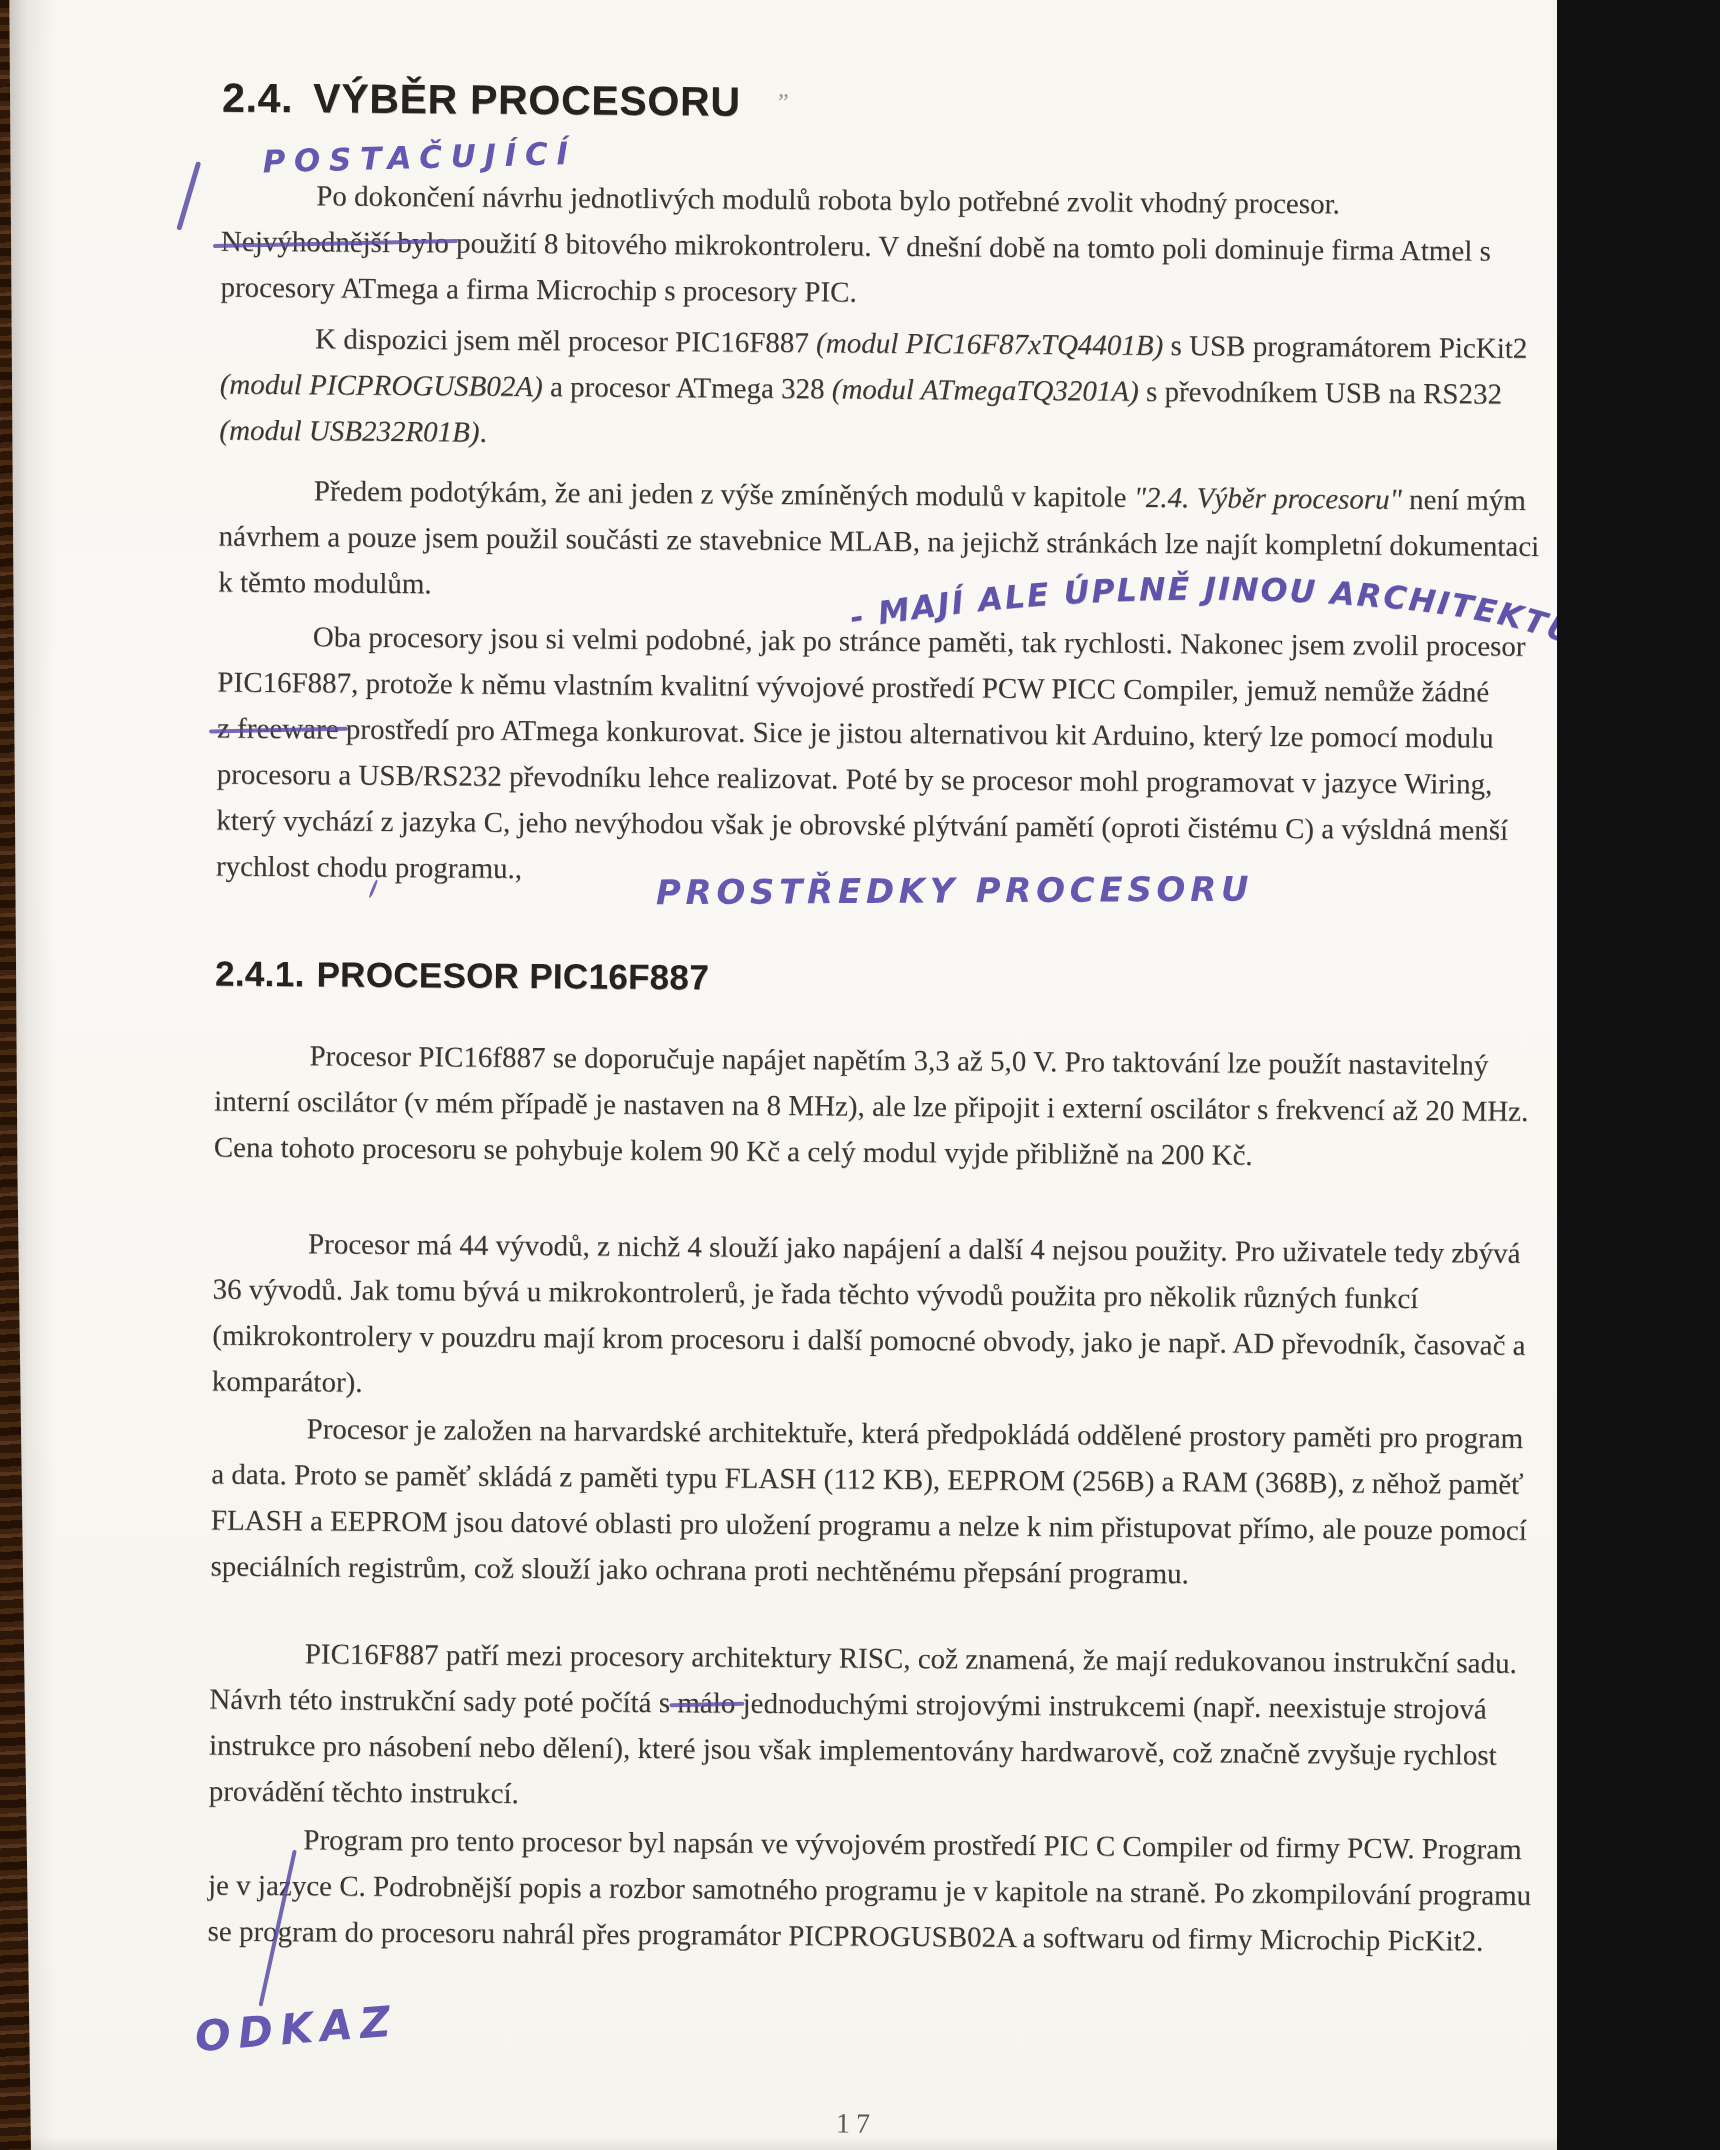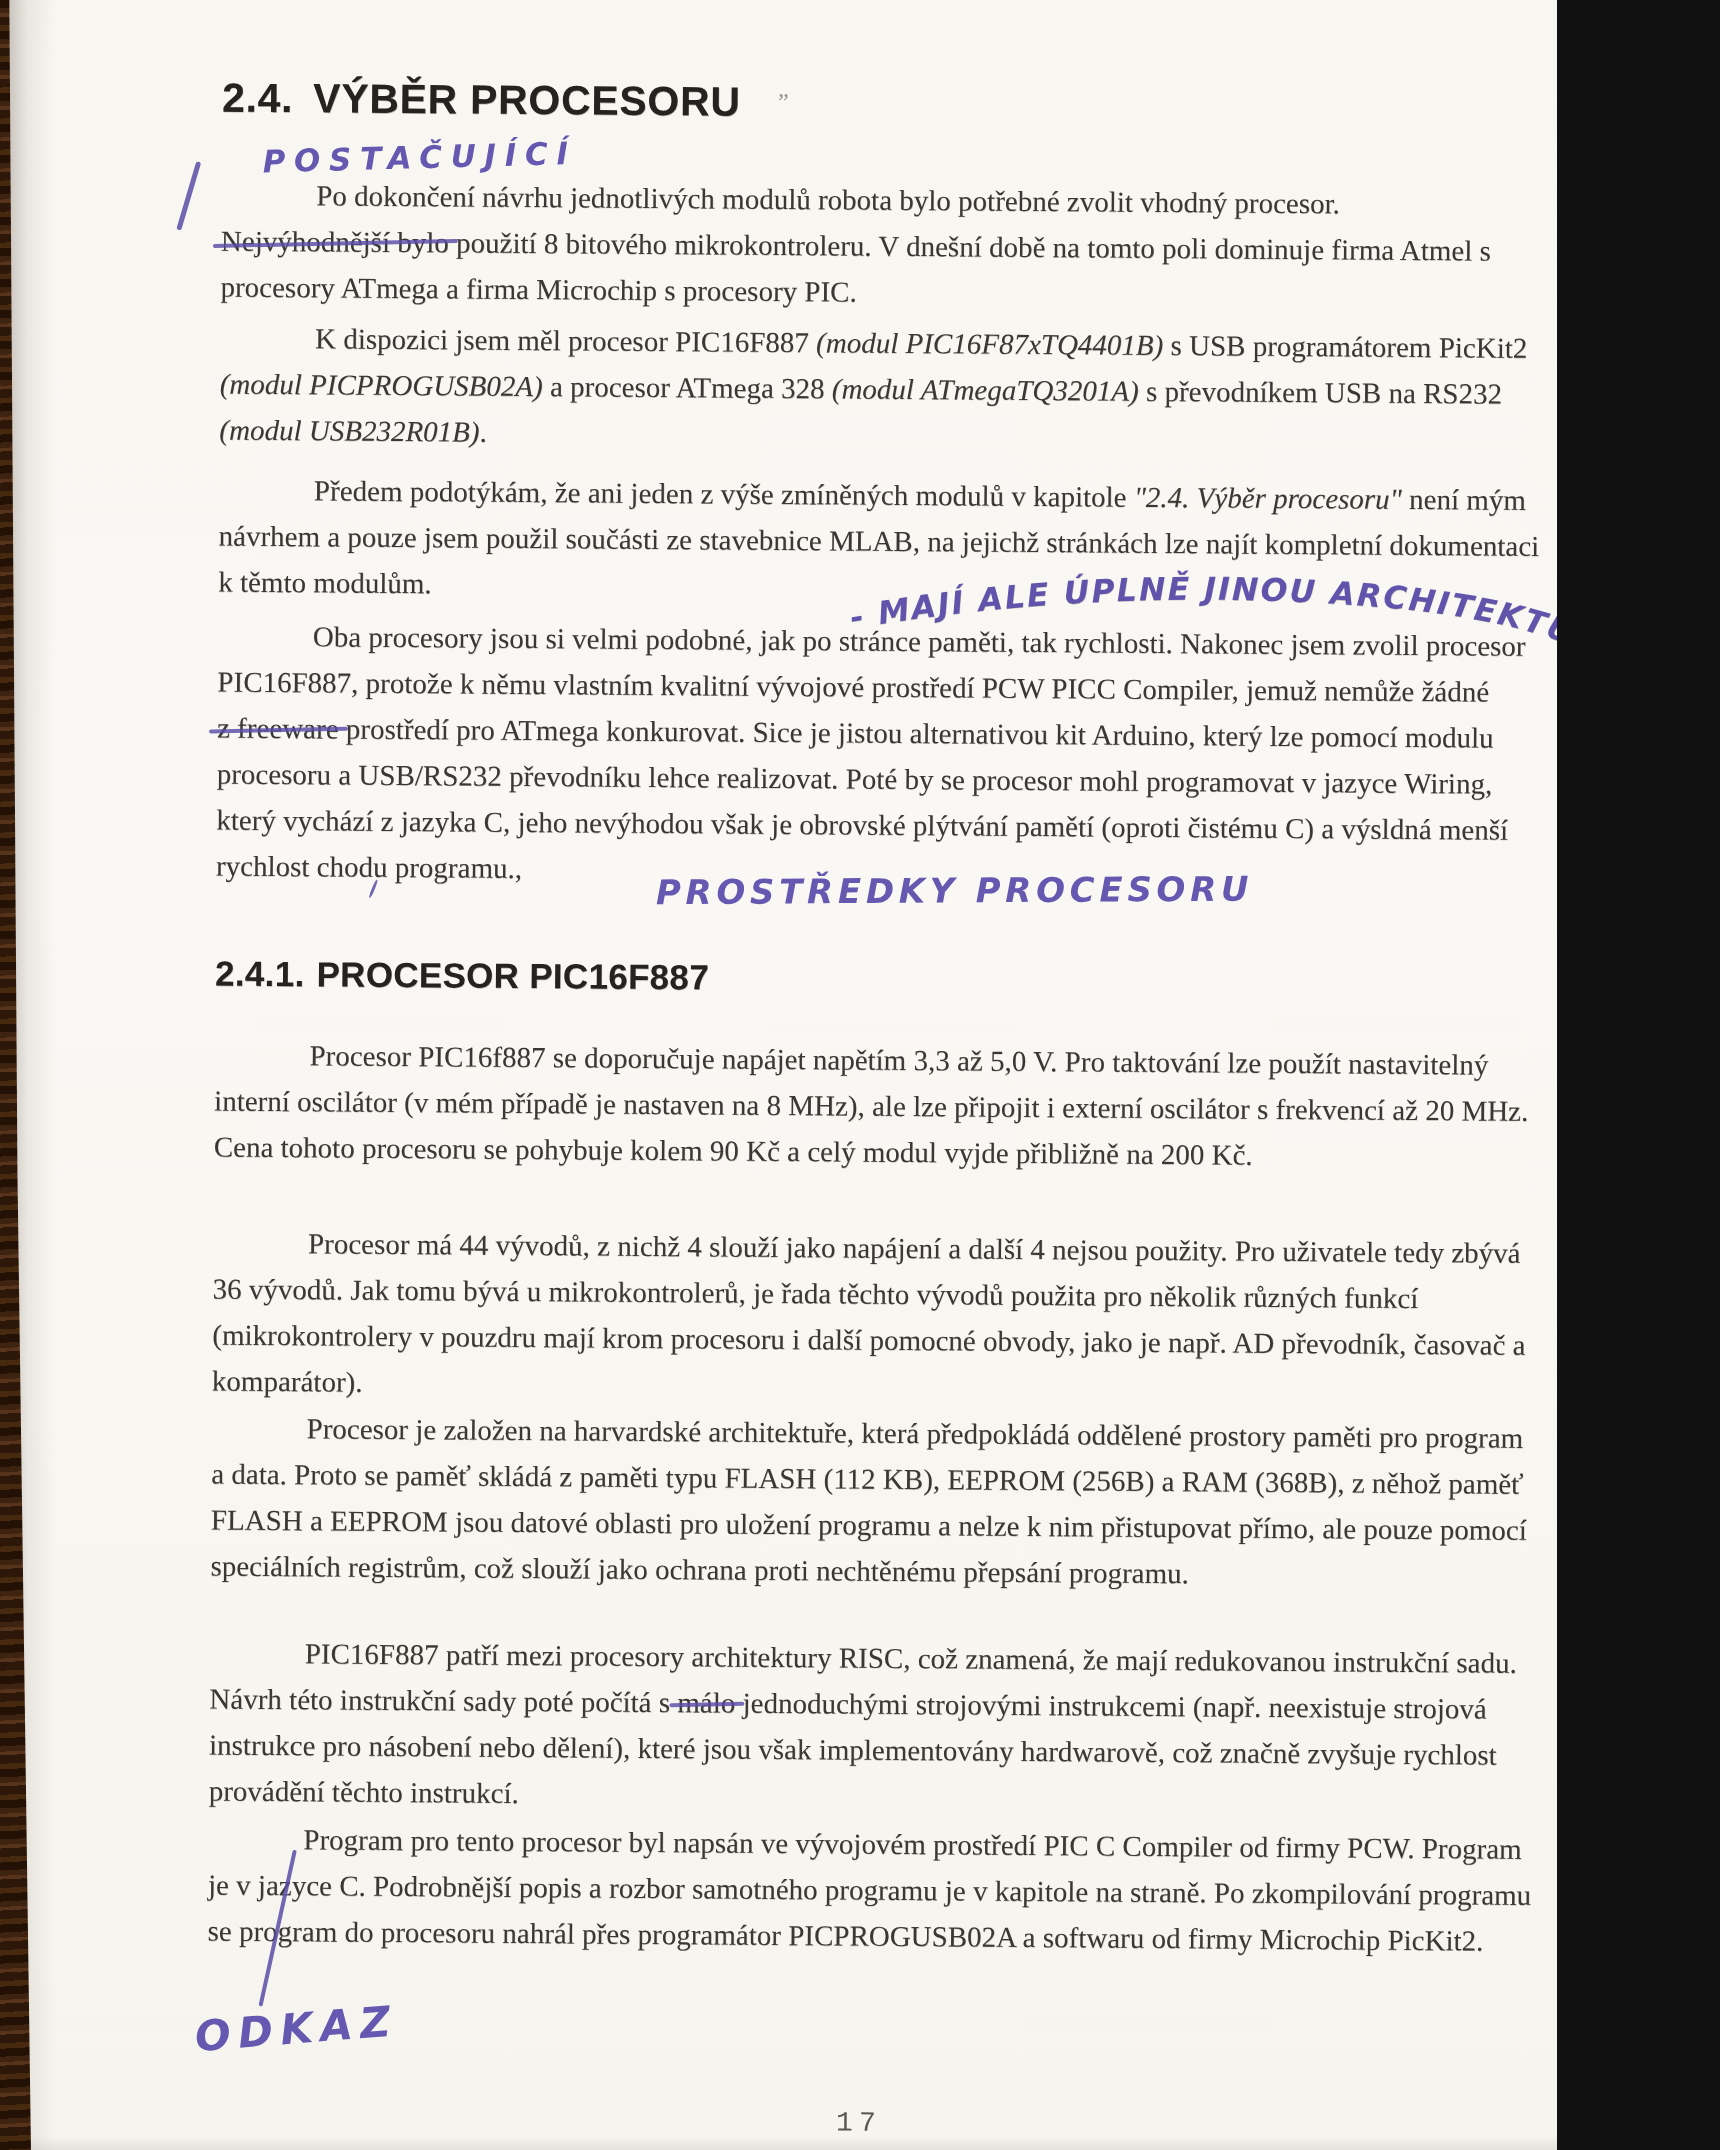--- a/index.html
+++ b/index.html
@@ -71,21 +71,21 @@
     font-family:"DejaVu Sans",sans-serif;font-style:italic;font-weight:600;
     font-size:47px;letter-spacing:3px;fill:rgba(88,74,170,0.92);
   }
   .stroke{position:absolute;background:rgba(90,76,168,0.85);border-radius:3.4px;}
   #slash1{left:187px;top:161px;width:4.7px;height:71px;transform:rotate(16deg);}
   #slash2{left:290px;top:1848px;width:4px;height:160px;transform:rotate(12deg);}
   #inkcomma{left:378px;top:878px;width:3.4px;height:20px;transform:rotate(22deg);border-radius:45%;}
   .stray{position:absolute;left:778px;top:75px;font-size:24px;color:#98948c;letter-spacing:2.7px;text-shadow:none;}
   .pageno{
     position:absolute;left:852px;top:2096px;
-    font-size:28px;letter-spacing:6px;color:#5a5752;text-shadow:none;font-family:Liberation Mono, monospace;
+    font-size:28px;letter-spacing:6px;color:#5a5752;text-shadow:none;
   }
 </style>
 </head>
 <body>
 
 <div class="scan">
 
   <div class="paper">
     <div class="left-edge-shade"></div>
     <div class="bottom-shade"></div>

